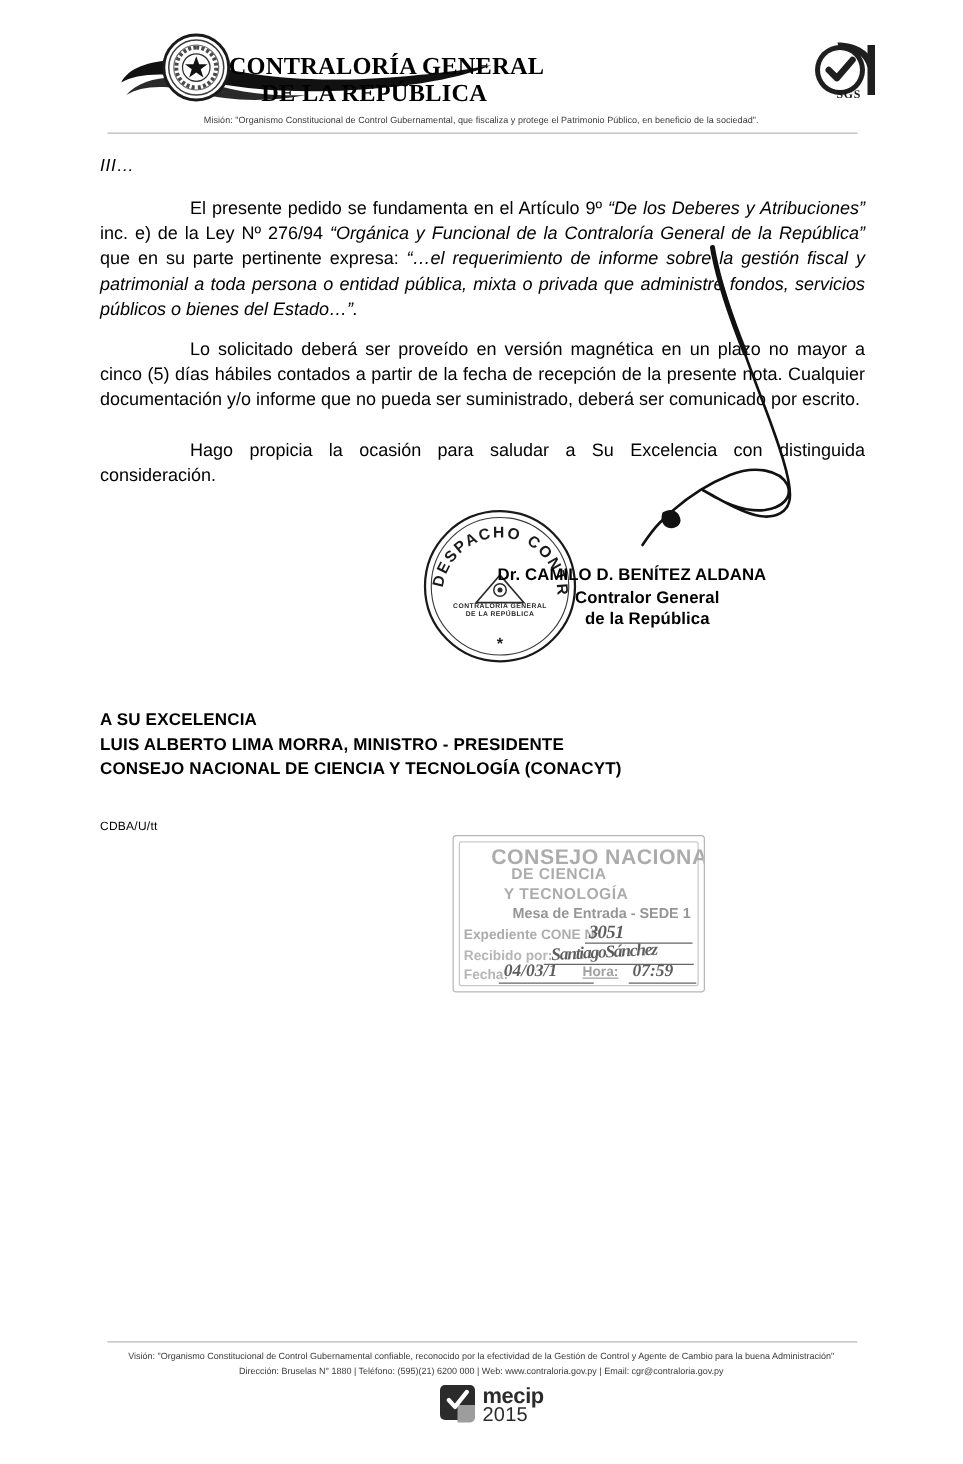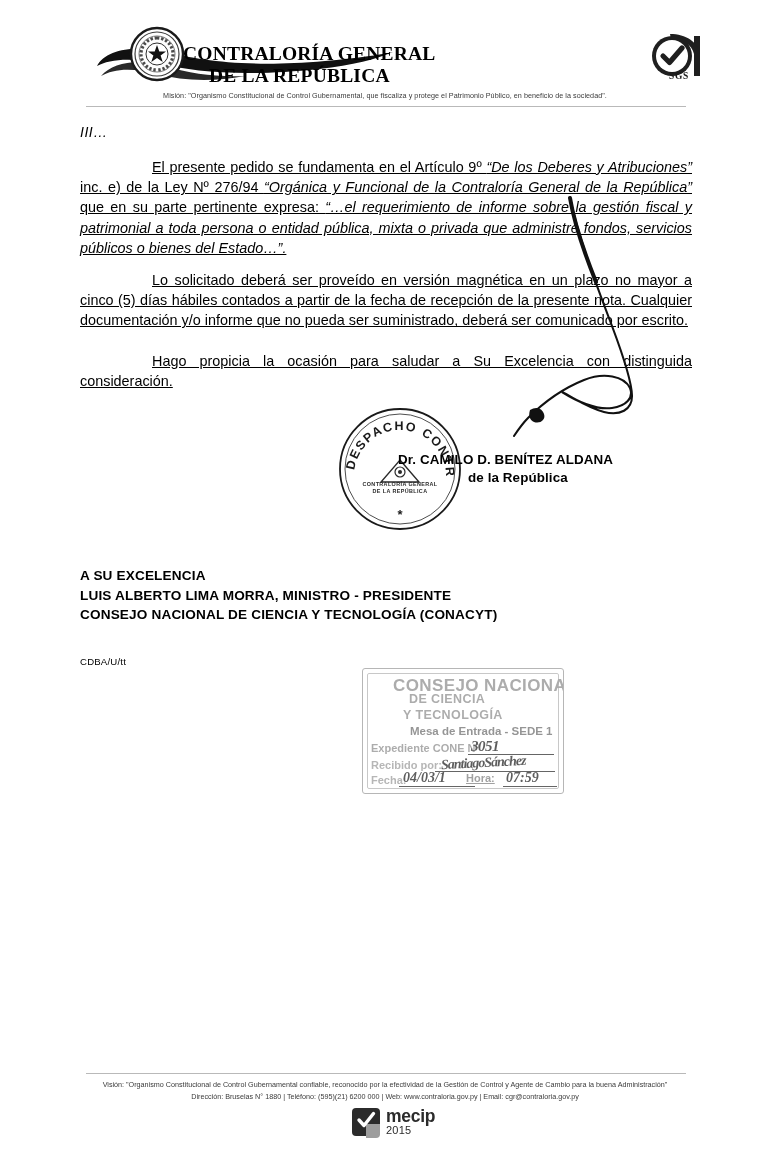--- a/index.html
+++ b/index.html
@@ -118,21 +118,20 @@
     line-height: 20.2px;
     text-align: justify;
     text-justify: inter-word;
   }
   .body-text p {
     margin: 0 0 17px 0;
     text-indent: 72px;
   }
   .body-text p.last {
     margin-bottom: 0;
-    text-decoration: underline;
   }
   .it { font-style: italic; }
 
   #para-1 { top: 157px; }
   #para-2 { top: 270px; }
   #para-3 { top: 351px; }
 
   
   .signature-stroke {
     position: absolute;
@@ -280,21 +279,21 @@
     position: absolute;
     left: 34px; top: 0px;
     font-size: 17.5px;
     font-weight: bold;
     color: #2b2b2b;
     letter-spacing: -0.3px;
   }
   .mecip-year {
     position: absolute;
     left: 34px; top: 18px;
-    font-size: 11px;
+    font-size: 16px;
     color: #2b2b2b;
     letter-spacing: 0.2px;
   }
 </style>
 </head>
 <body>
 
 <div class="page">
 
   <div class="header">
@@ -372,20 +371,21 @@
     <polygon points="63,54 82,76 44,76" fill="none" stroke="#2a2a2a" stroke-width="1.4"></polygon>
     <circle cx="63" cy="66" r="5" fill="none" stroke="#2a2a2a" stroke-width="1.2"></circle>
     <circle cx="63" cy="66" r="2" fill="#2a2a2a"></circle>
     <text x="63" y="80" text-anchor="middle" font-family="Liberation Sans, sans-serif" font-size="5.4" font-weight="bold" fill="#2a2a2a" letter-spacing="0.4">CONTRALORÍA GENERAL</text>
     <text x="63" y="87" text-anchor="middle" font-family="Liberation Sans, sans-serif" font-size="5.4" font-weight="bold" fill="#2a2a2a" letter-spacing="0.4">DE LA REPÚBLICA</text>
     <text x="63" y="113" text-anchor="middle" font-family="Liberation Sans, sans-serif" font-size="13" font-weight="bold" fill="#1a1a1a">*</text>
   </svg>
 
   <div class="signer">
     <div class="l1">Dr. CAMILO D. BENÍTEZ ALDANA</div>
+    <div class="l2">Contralor General</div>
     <div class="l3">de la República</div>
   </div>
 
   <div class="addressee">
     <div>A SU EXCELENCIA</div>
     <div>LUIS ALBERTO LIMA MORRA, MINISTRO - PRESIDENTE</div>
     <div>CONSEJO NACIONAL DE CIENCIA Y TECNOLOGÍA (CONACYT)</div>
   </div>
 
   <div class="ref-code">CDBA/U/tt</div>

